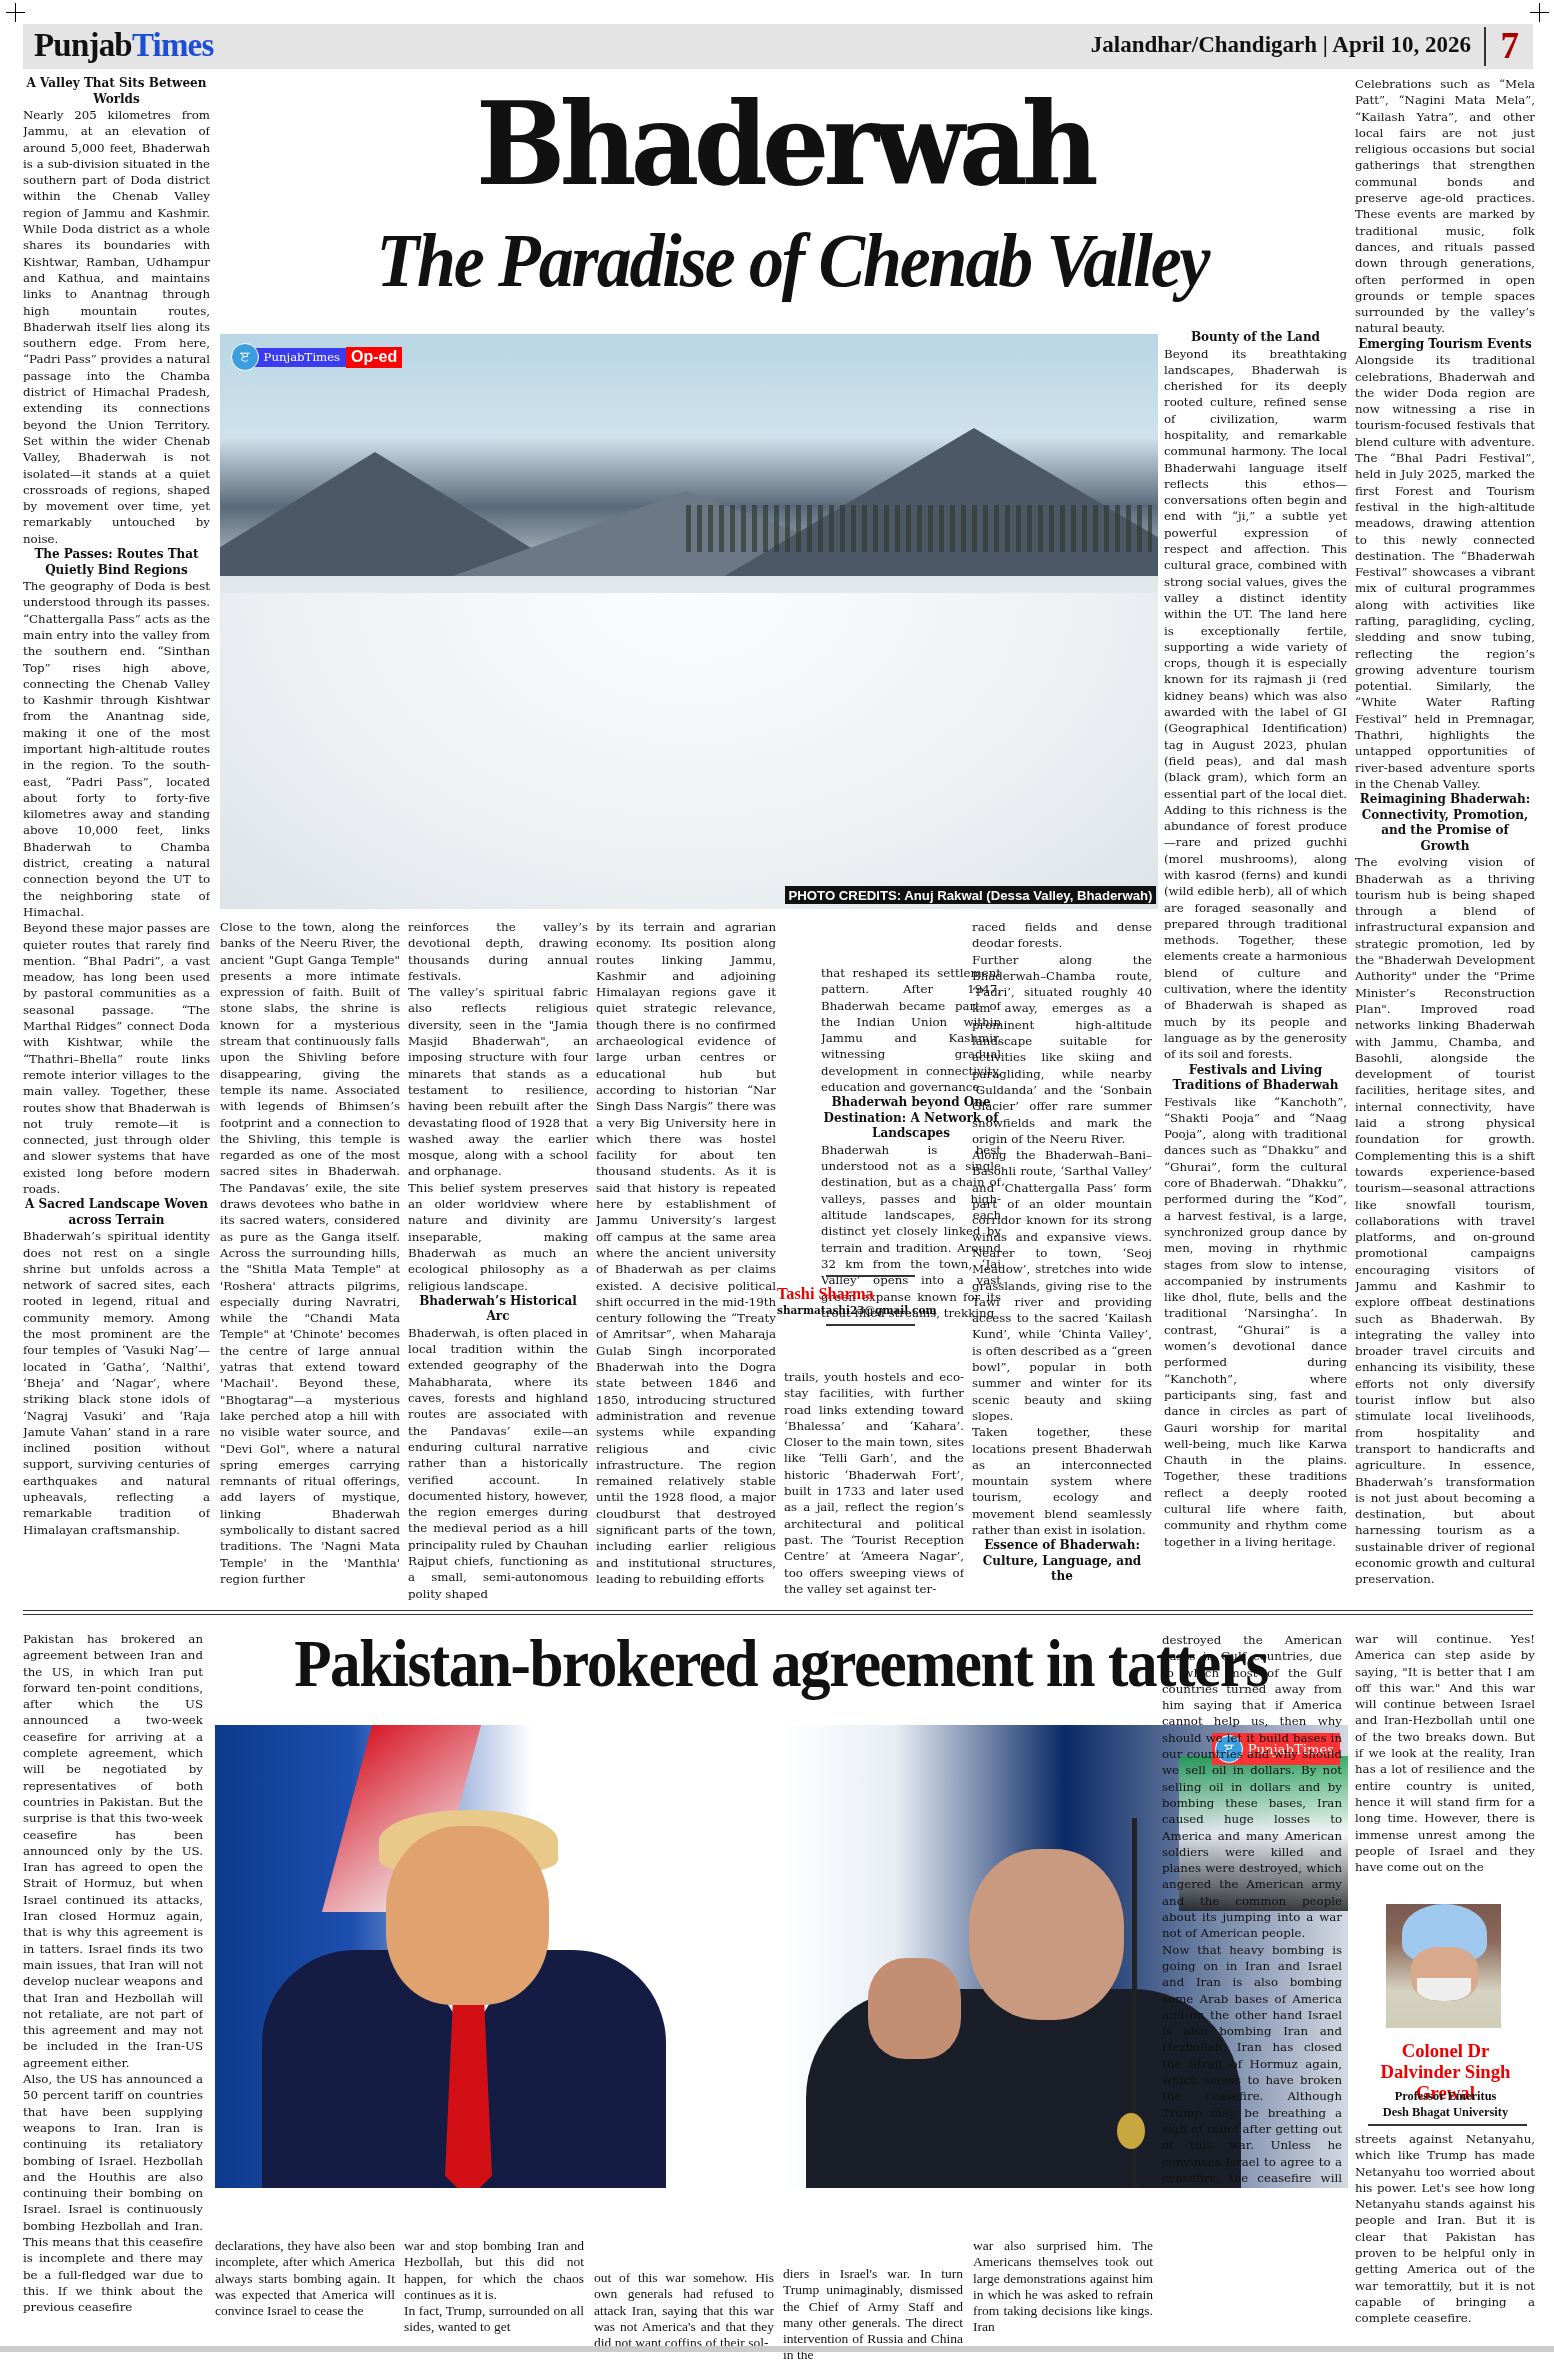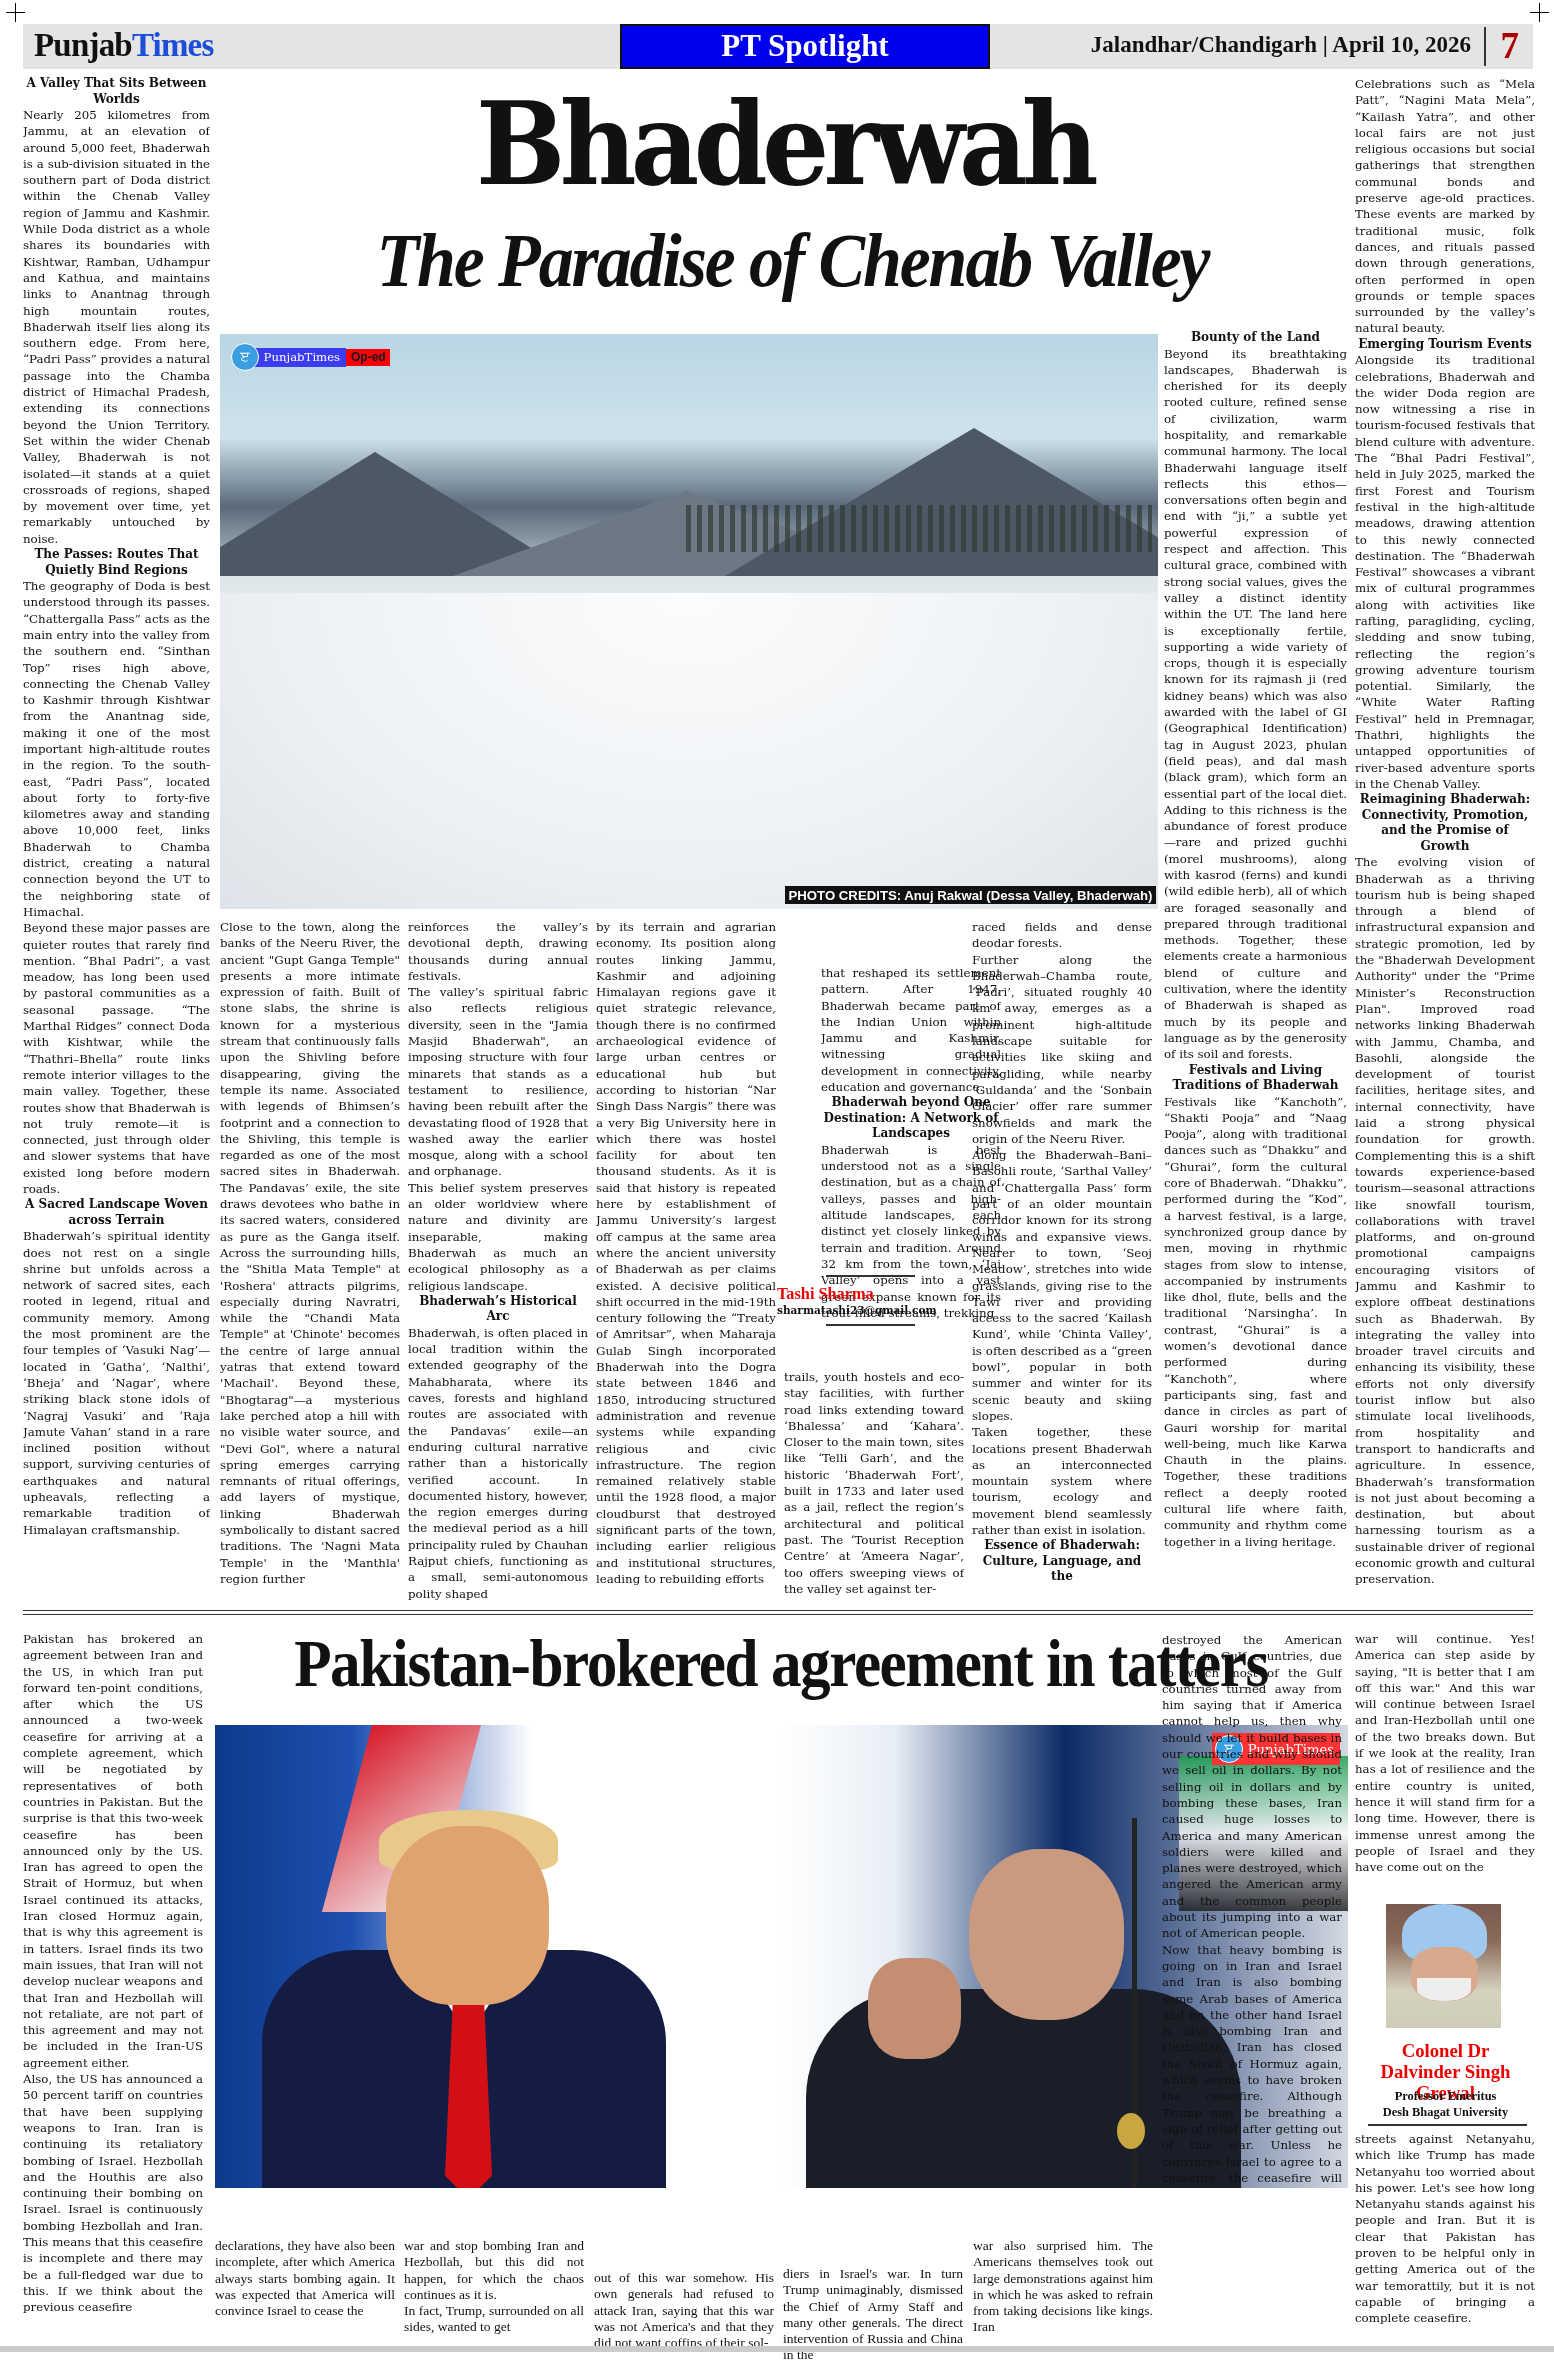--- a/index.html
+++ b/index.html
@@ -19,21 +19,21 @@
   .col p { margin: 0; }
   .headline1 { position: absolute; left: 435px; top: 78px; width: 699px; text-align: center; font-family: "DejaVu Serif", serif; font-weight: bold; font-size: 115px; letter-spacing: -6.2px; line-height: 132px; transform: scaleX(0.92); }
   .subhead1 { position: absolute; left: 303px; top: 218px; width: 979px; text-align: center; font-family: "Liberation Serif", serif; font-style: italic; font-size: 76px; letter-spacing: -2.3px; line-height: 85px; transform: scaleX(0.92); }
   .photo1 { position: absolute; left: 220px; top: 334px; width: 938px; height: 575px; background: linear-gradient(180deg, #b9d6e4 0%, #cfe2ec 18%, #5a6a7a 30%, #8c9aa5 36%, #dfe6ea 42%, #f3f5f7 60%, #e9edf0 100%); overflow: hidden; }
   .photo1 .mtn { position: absolute; bottom: 58%; width: 0; height: 0; border-style: solid; border-color: transparent transparent #4c5866 transparent; }
   .photo1 .snowfield { position: absolute; left: 0; right: 0; bottom: 0; height: 55%; background: radial-gradient(ellipse at 50% 0%, #fbfcfd 0%, #eef1f4 60%, #dde3e8 100%); }
   .photo1 .trees { position: absolute; left: 466px; top: 171px; width: 466px; height: 47px; background: repeating-linear-gradient(90deg, #2f3a32 0 4.7px, transparent 4.7px 11px); opacity: 0.7; }
   .opbadge { position: absolute; left: 11px; top: 9.3px; display: flex; align-items: center; }
   .opbadge .logo { width: 28px; height: 28px; border-radius: 50%; background: #3a9ee0; border: 1.6px solid #fff; color: #fff; font-size: 14px; text-align: center; line-height: 25px; margin-right: -7.8px; z-index: 1; }
   .opbadge .pt { background: #3b3bef; color: #fff; font-size: 11.7px; padding: 2.3px 6.2px 2.3px 12.4px; }
-  .opbadge .op { background: #f00; color: #0f172a; font-family: "Liberation Sans", sans-serif; font-weight: bold; font-size: 12px; padding: 1.6px 4.7px; text-align: right; }
+  .opbadge .op { background: #f00; color: #ffffff; font-family: "Liberation Sans", sans-serif; font-weight: bold; font-size: 16px; padding: 1.6px 4.7px; text-align: right; }
   .credits { position: absolute; right: 1.6px; bottom: 4.7px; background: #111; color: #fff; font-family: "Liberation Sans", sans-serif; font-weight: bold; font-size: 13.2px; padding: 1.6px 3.9px; }
   .byline { position: absolute; left: 777px; top: 1275px; width: 187px; }
   .byline .rule { width: 89px; height: 1.6px; background: #333; margin: 0 auto 7.8px; }
   .byline .name { color: #e00; font-family: "Liberation Serif", serif; font-weight: bold; font-size: 16.3px; }
   .byline .email { font-weight: bold; font-size: 10.5px; font-family: "DejaVu Serif", serif; }
   .byline .rule2 { width: 89px; height: 1.6px; background: #333; margin: 7.8px auto 0; }
   .divider-double { position: absolute; left: 23px; top: 1610px; width: 1510px; height: 4.7px; border-top: 1.6px solid #333; border-bottom: 1.6px solid #333; }
   .headline2 { position: absolute; left: 210px; top: 1624px; width: 1142px; font-family: "Liberation Serif", serif; font-weight: bold; font-size: 68px; letter-spacing: -1.6px; line-height: 78px; text-align: center; transform: scaleX(0.9); }
   .photo2 { position: absolute; left: 215px; top: 1725px; width: 1133px; height: 463px; overflow: hidden; background: linear-gradient(90deg, #0d3a8a 0%, #1d4fb0 12%, #ffffff 28%, #ffffff 50%, #e8eef5 60%, #0b2a66 75%, #d4d9e2 100%); }
   .photo2 .flagred { position: absolute; left: 132px; top: 0; width: 109px; height: 187px; background: linear-gradient(135deg, #d81b2b, #f2f2f2); transform: skewX(-15deg); }
@@ -64,21 +64,20 @@
   .col.cond { font-family: "Liberation Serif", serif; font-size: 13.5px; line-height: 16.3px; }
 </style>
 </head>
 <body>
 
 <div class="crop" style="left:6.2px;top:3.1px"></div>
 <div class="crop" style="left:1530px;top:3.1px"></div>
 
 <header class="masthead">
   <div class="brand"><span>Punjab</span><span class="red">Times</span></div>
-  <div class="spotlight">PT Spotlight</div>
   <div class="dateline">Jalandhar/Chandigarh | April 10, 2026</div>
   <div class="pagesep"></div>
   <div class="pagenum">7</div>
 </header>
 
 <h1 class="headline1">Bhaderwah</h1>
 <h2 class="subhead1">The Paradise of Chenab Valley</h2>
 
 <div class="col" style="left: 23px; top: 76px; width: 187px; height: 1523px; overflow: hidden;">
     <h4>A Valley That Sits Between Worlds</h4>

